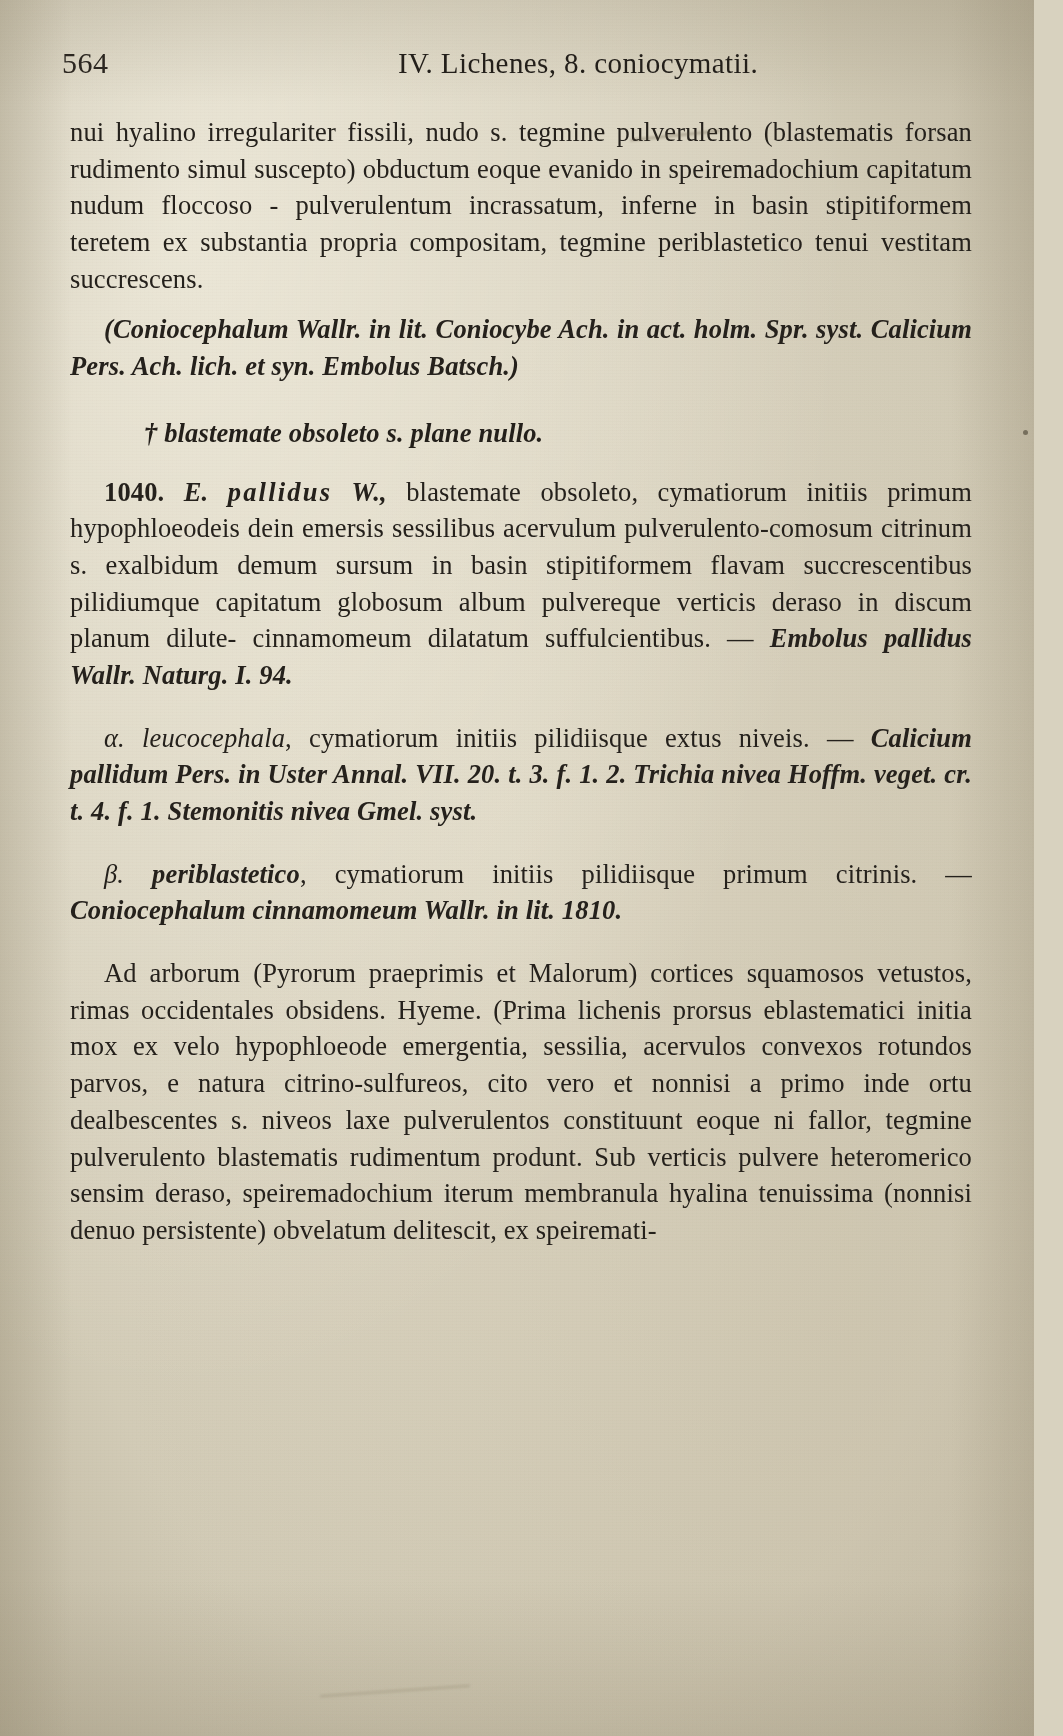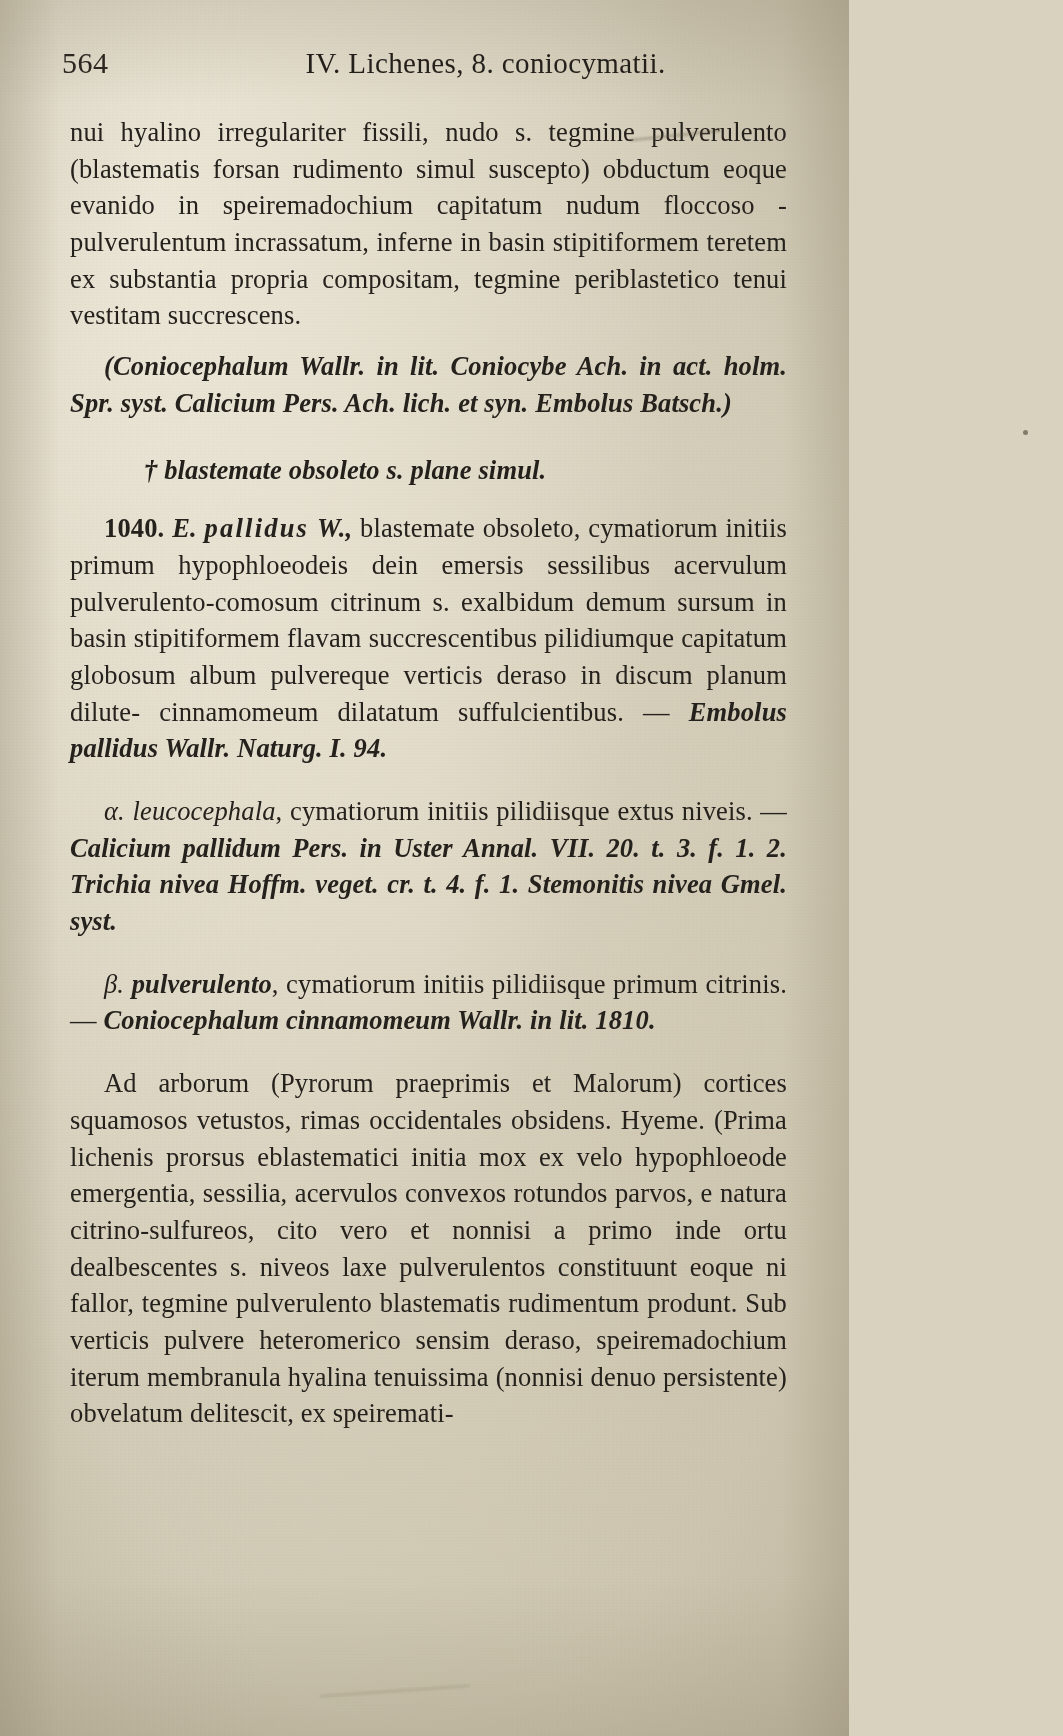--- a/index.html
+++ b/index.html
@@ -9,21 +9,21 @@
   body {
     width: 1063px;
     height: 1736px;
     background: #d8d2bf;
     font-family: "Liberation Serif", serif;
     overflow: hidden;
   }
   
   .page {
     position: relative;
-    width: 849px;
+    width: 1034px;
     height: 1736px;
     background:
       radial-gradient(ellipse at 18% 12%, rgba(255,252,240,0.55) 0%, rgba(255,252,240,0) 55%),
       radial-gradient(ellipse at 82% 78%, rgba(196,186,162,0.40) 0%, rgba(196,186,162,0) 60%),
       radial-gradient(ellipse at 50% 50%, rgba(226,220,202,0.85) 0%, rgba(210,203,183,0.9) 70%, rgba(190,182,160,0.95) 100%),
       linear-gradient(160deg, #e3ddc9 0%, #d9d3bd 40%, #d2cbb4 70%, #cbc4ab 100%);
     box-sizing: border-box;
   }
   .grain {
     position: absolute;
@@ -160,36 +160,36 @@
       <div class="folio">564</div>
       <div class="running-title">IV. Lichenes, 8. coniocymatii.</div>
     </div>
 
     <div class="body-text">
 
       <p>nui hyalino irregulariter fissili, nudo s. tegmine pulverulento (blastematis forsan rudimento simul suscepto) obductum eoque evanido in speiremadochium capitatum nudum floccoso - pulverulentum incrassatum, inferne in basin stipitiformem teretem ex substantia propria compositam, tegmine periblastetico tenui vestitam succrescens.</p>
 
       <p class="indent bolditalic">(Coniocephalum Wallr. in lit. Coniocybe Ach. in act. holm. Spr. syst. Calicium Pers. Ach. lich. et syn. Embolus Batsch.)</p>
 
-      <p class="section-head">† blastemate obsoleto s. plane simul.</p>
+      <p class="section-head">† blastemate obsoleto s. plane nullo.</p>
 
       <p class="indent">
         <span class="bold">1040.</span>
         <span class="bolditalic">E.</span>
         <span class="spaced">pallidus</span>
         <span class="bolditalic">W.,</span><span> blastemate obsoleto, cymatiorum initiis primum hypophloeodeis dein emersis sessilibus acervulum pulverulento-comosum citrinum s. exalbidum demum sursum in basin stipitiformem flavam succrescentibus pilidiumque capitatum globosum album pulvereque verticis deraso in discum planum dilute- cinnamomeum dilatatum suffulcientibus. — </span><span class="bolditalic">Embolus pallidus Wallr. Naturg. I. 94.</span>
       </p>
 
       <p class="indent para-gap">
         <span class="ital">α.</span>
         <span class="ital">leucocephala</span><span>, cymatiorum initiis pilidiisque extus niveis. — </span><span class="bolditalic">Calicium pallidum Pers. in Uster Annal. VII. 20. t. 3. f. 1. 2. Trichia nivea Hoffm. veget. cr. t. 4. f. 1. Stemonitis nivea Gmel. syst.</span>
       </p>
 
       <p class="indent para-gap">
         <span class="ital">β.</span>
-        <span class="bolditalic">pulverulento</span><span>, cymatiorum initiis pilidiisque primum citrinis. — </span><span class="bolditalic">Coniocephalum cinnamomeum Wallr. in lit. 1810.</span>
+        <span class="bolditalic">periblastetico</span><span>, cymatiorum initiis pilidiisque primum citrinis. — </span><span class="bolditalic">Coniocephalum cinnamomeum Wallr. in lit. 1810.</span>
       </p>
 
       <p class="indent para-gap">Ad arborum (Pyrorum praeprimis et Malorum) cortices squamosos vetustos, rimas occidentales obsidens. Hyeme. (Prima lichenis prorsus eblastematici initia mox ex velo hypophloeode emergentia, sessilia, acervulos convexos rotundos parvos, e natura citrino-sulfureos, cito vero et nonnisi a primo inde ortu dealbescentes s. niveos laxe pulverulentos constituunt eoque ni fallor, tegmine pulverulento blastematis rudimentum produnt. Sub verticis pulvere heteromerico sensim deraso, speiremadochium iterum membranula hyalina tenuissima (nonnisi denuo persistente) obvelatum delitescit, ex speiremati-</p>
 
     </div>
   </div>
 </div>
 
 </body></html>

